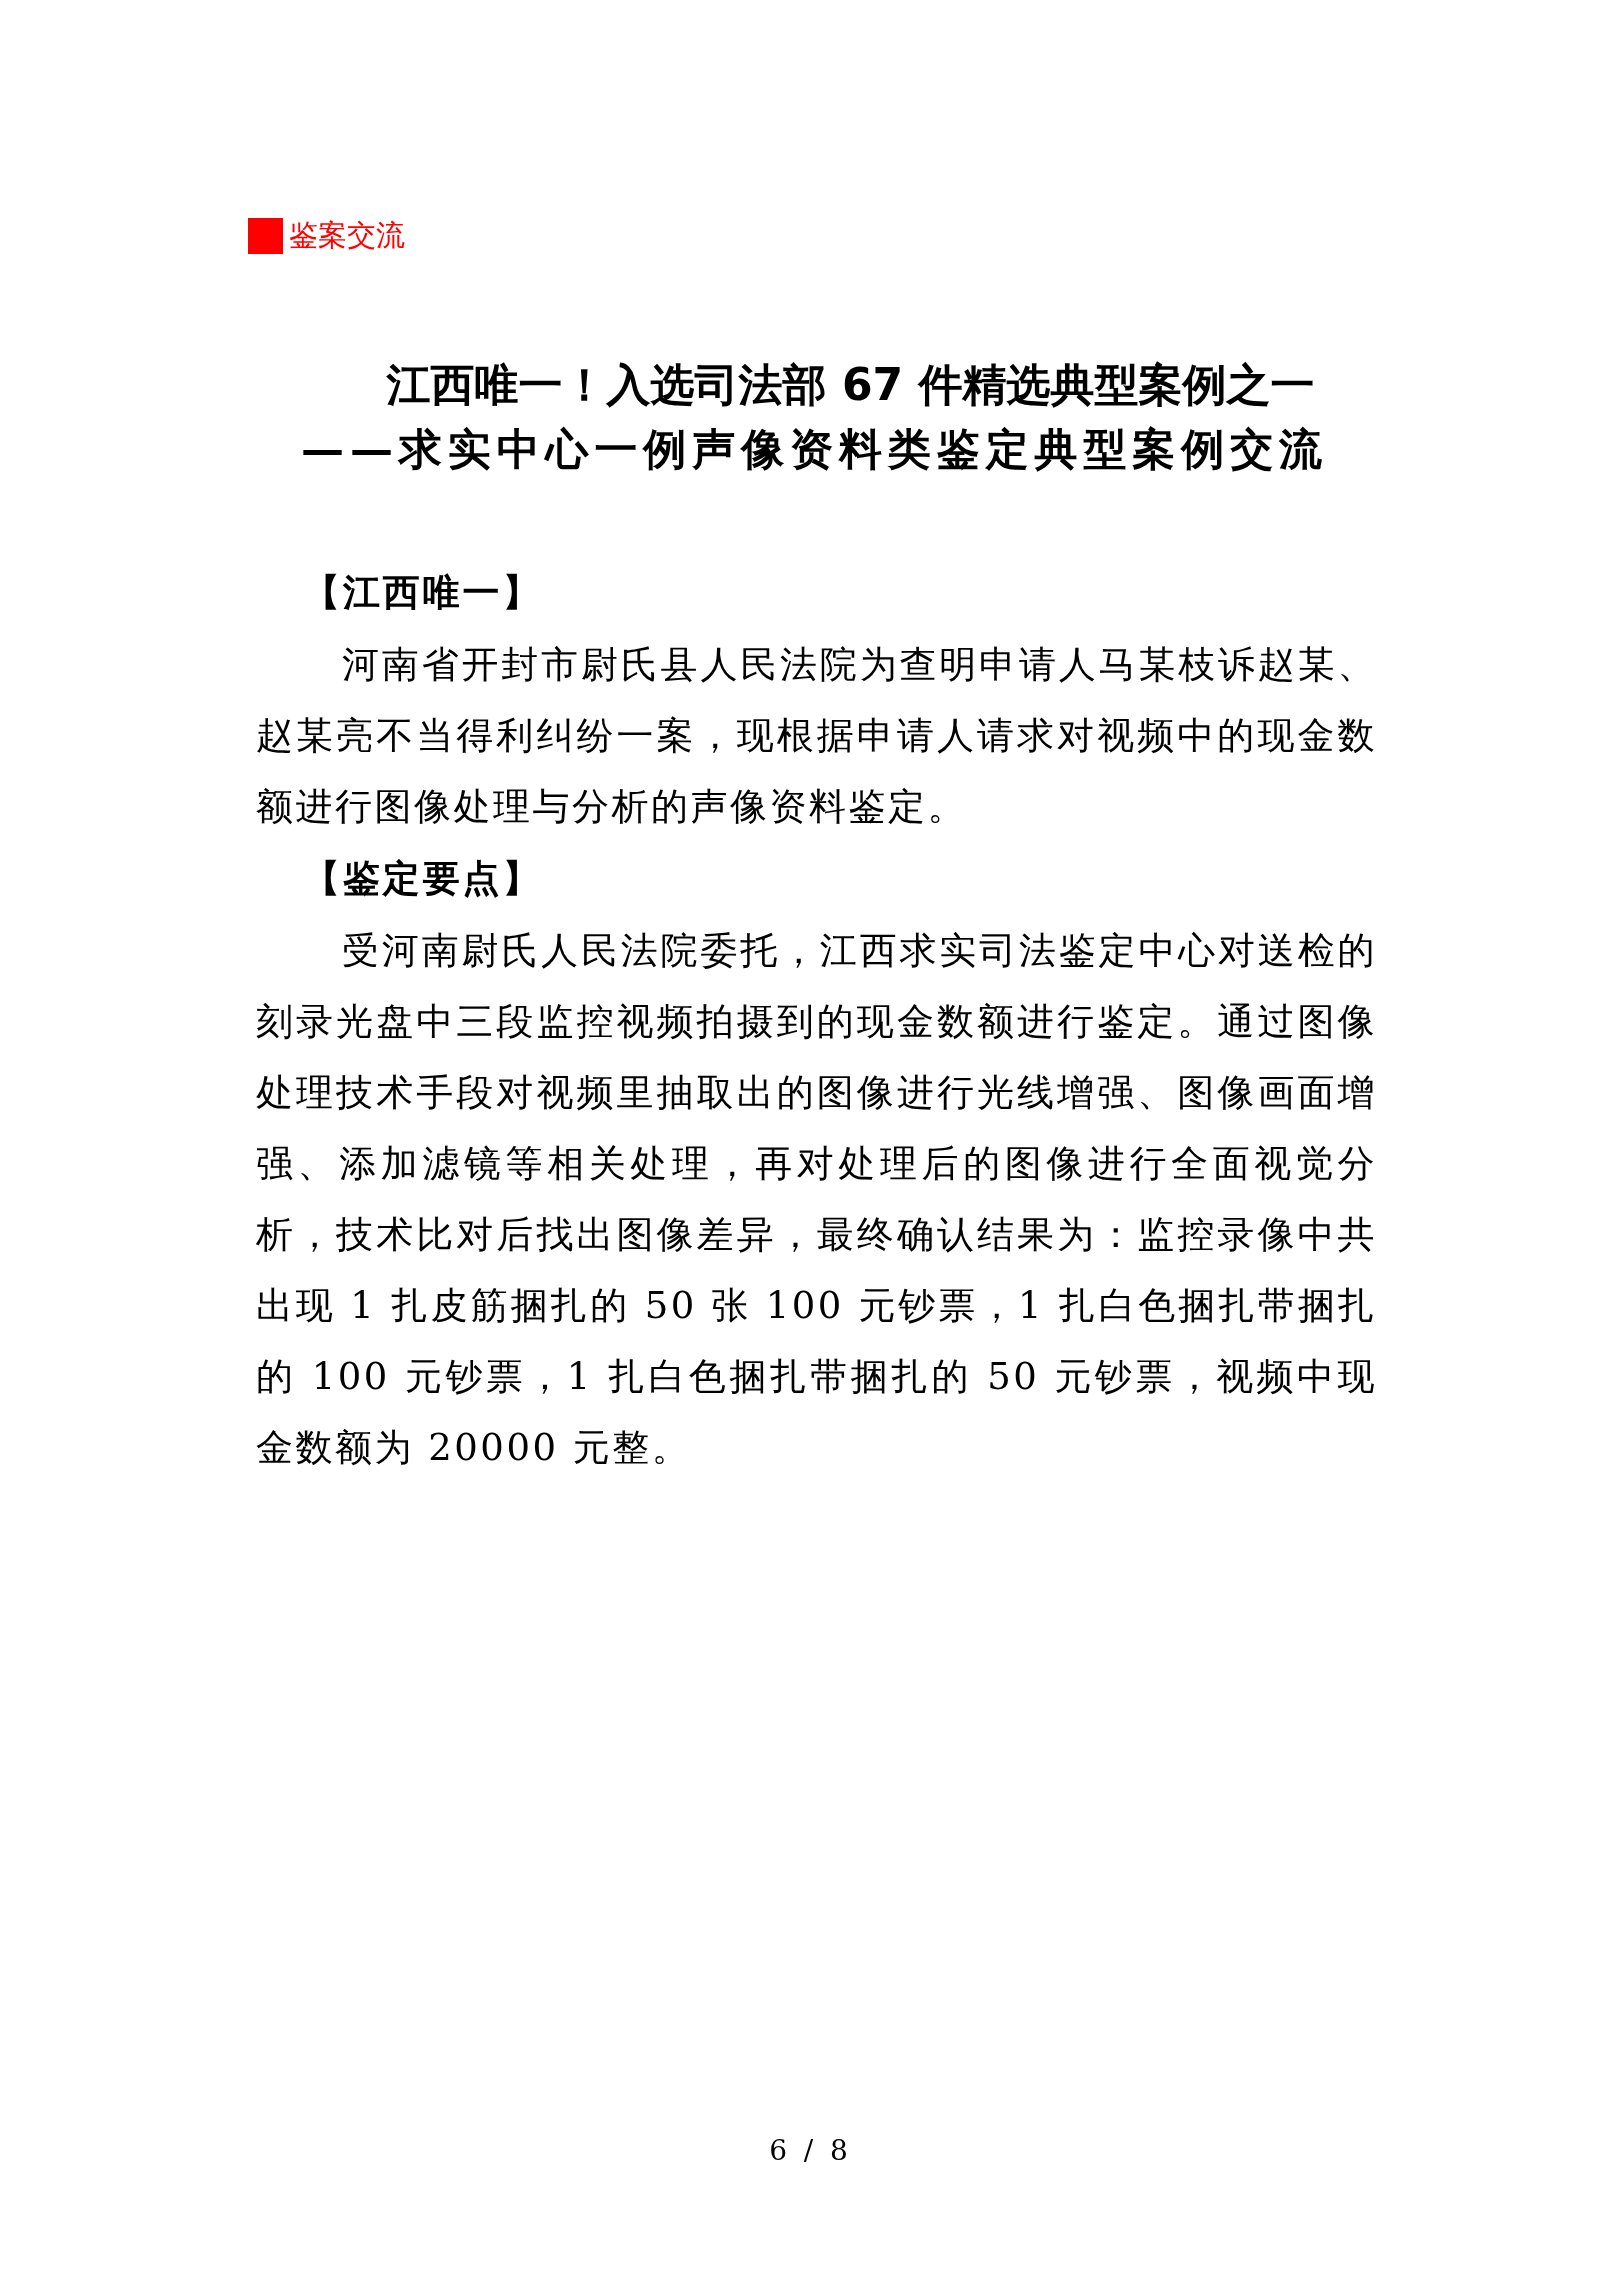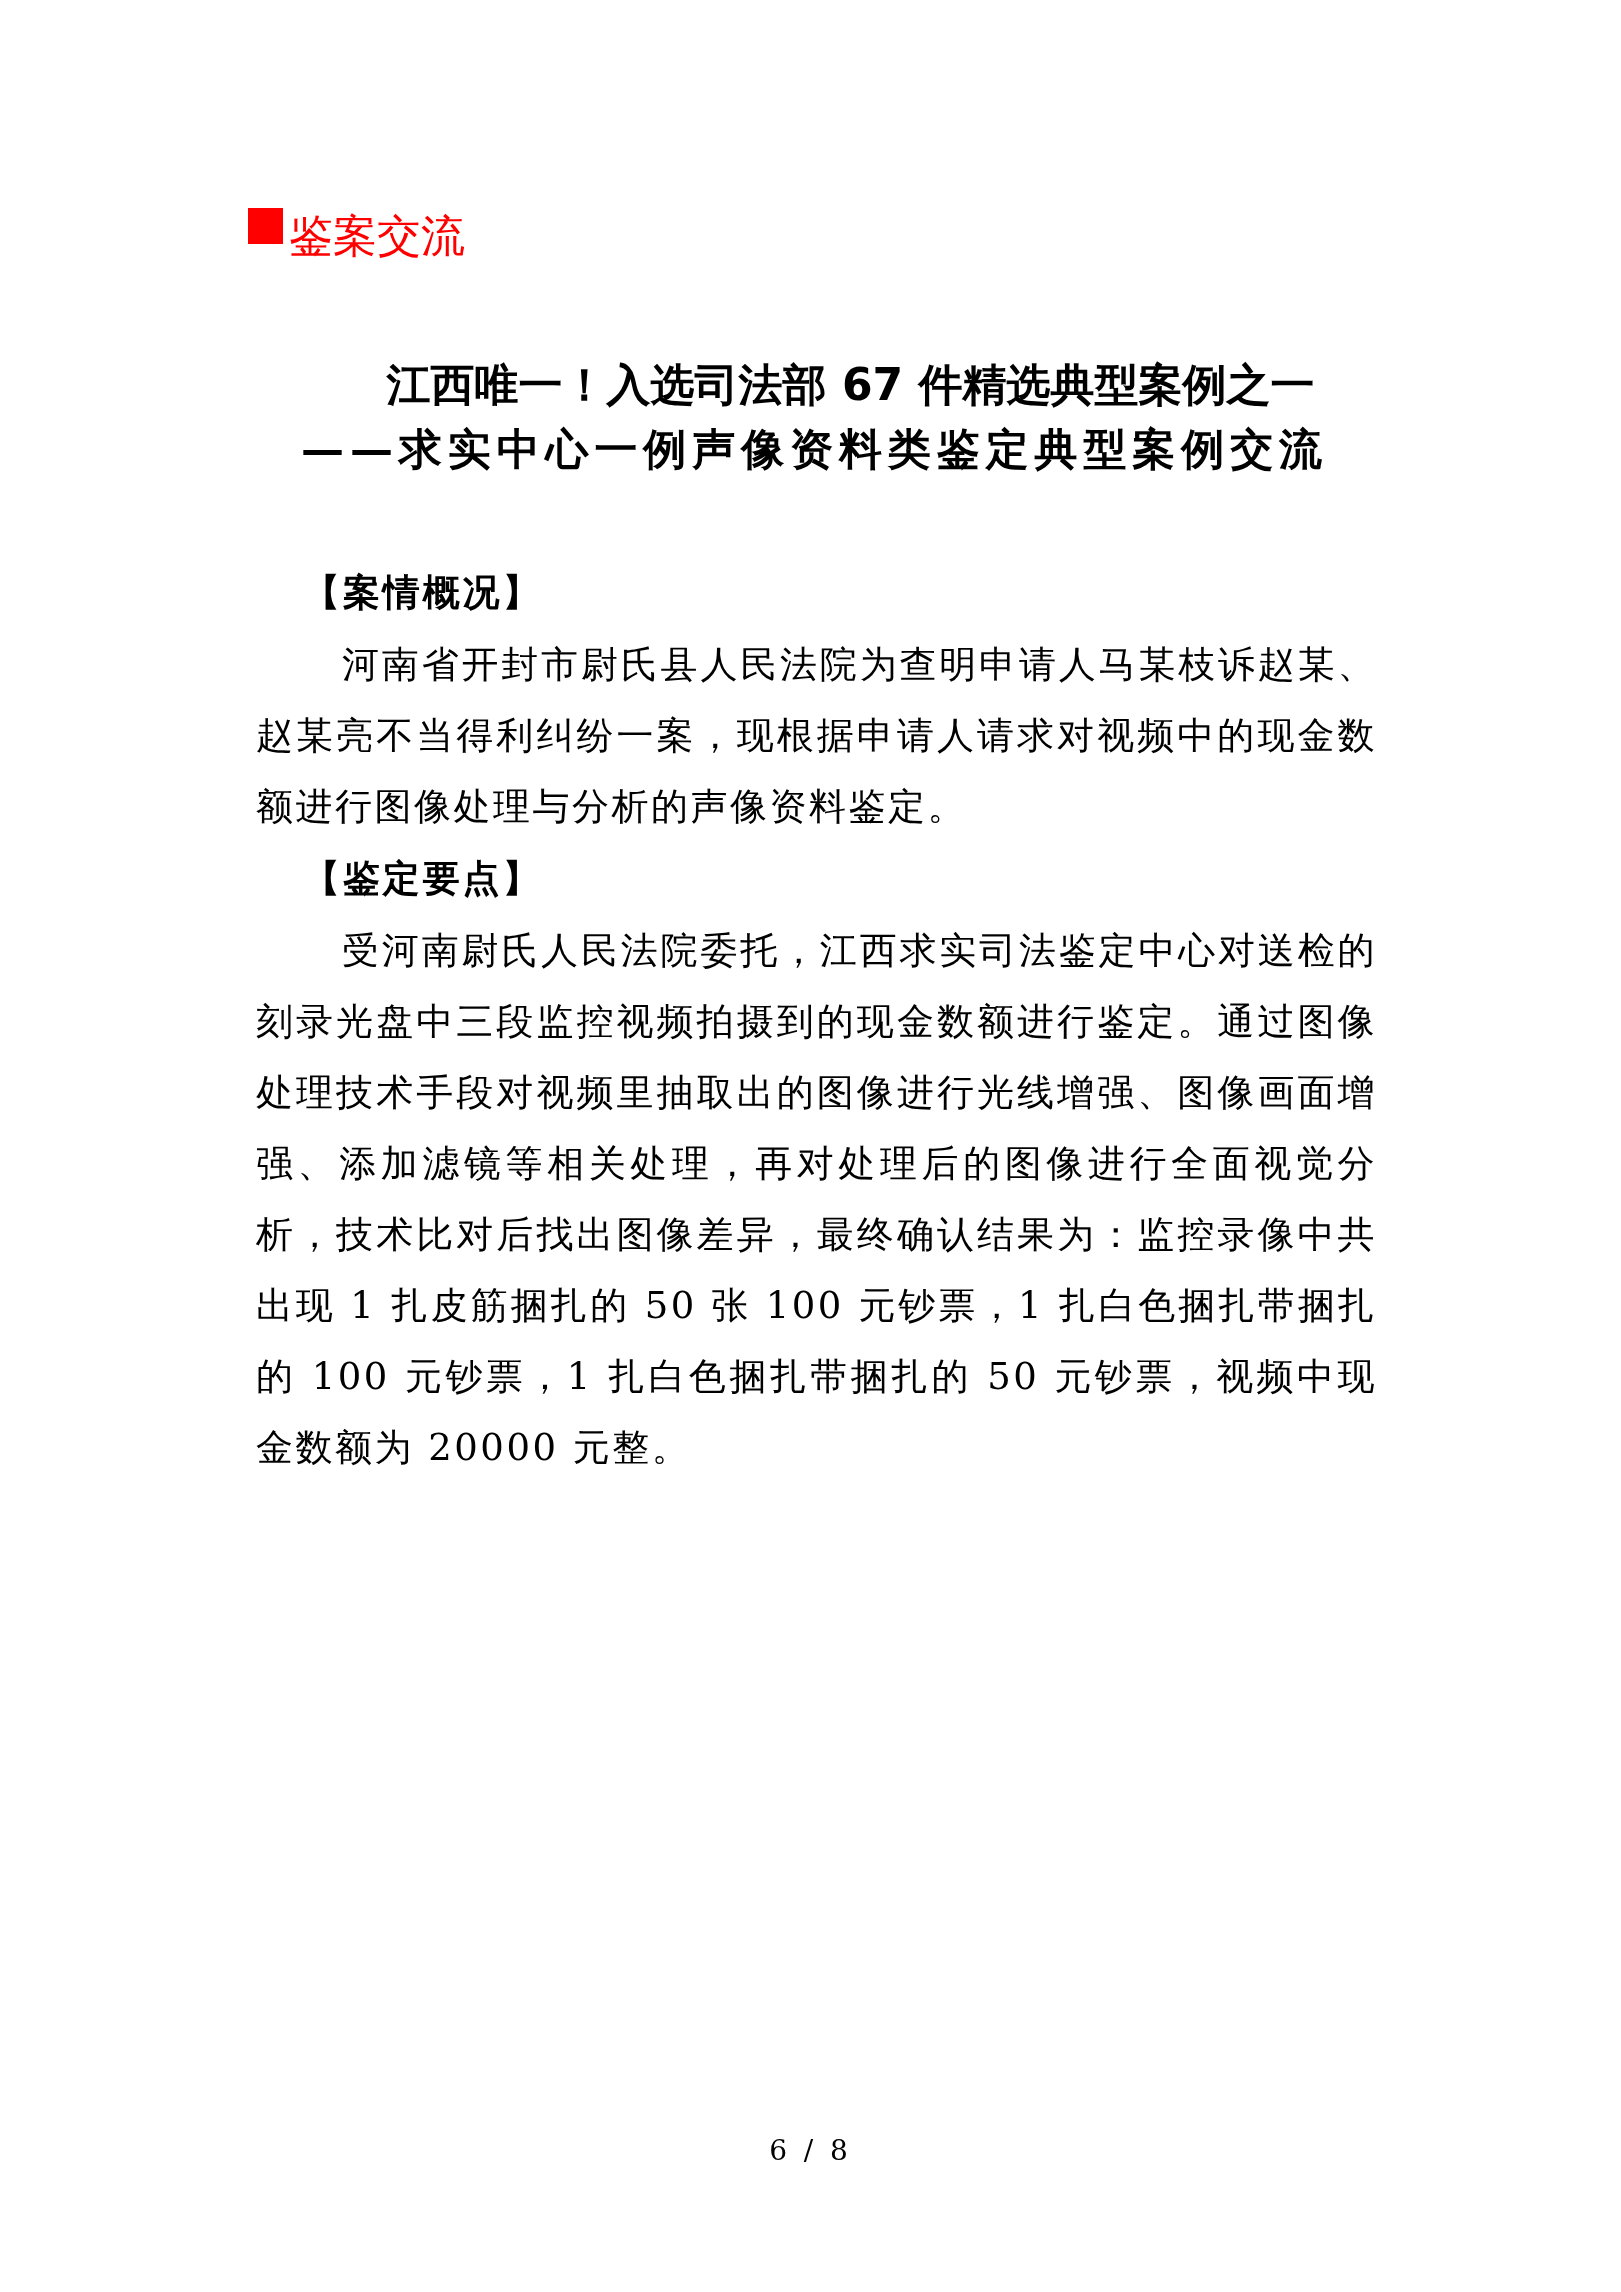--- a/index.html
+++ b/index.html
@@ -14,24 +14,24 @@
       overflow: hidden;
       font-family: "DejaVu Serif", "Liberation Serif", serif;
       color: #000;
     }
     .section-tag {
       position: absolute;
       left: 248px;
       top: 208px;
       height: 55px;
       display: flex;
-      align-items: flex-start;
+      align-items: center;
       color: #ff0000;
       font-family: "DejaVu Sans", "Liberation Sans", sans-serif;
-      font-size: 44px;
+      font-size: 29px;
       line-height: 55px;
     }
     .section-tag .square {
       display: inline-block;
       width: 35px;
       height: 36px;
       background: #ff0000;
       margin-right: 5.9px;
     }
     .title-block {
@@ -98,21 +98,21 @@
 
 <div class="section-tag">
   <span class="square"></span>
   <span>鉴案交流</span>
 </div>
 
 <div class="title-block title-main">江西唯一！入选司法部 67 件精选典型案例之一</div>
 <div class="title-block title-sub">——求实中心一例声像资料类鉴定典型案例交流</div>
 
 <div class="content">
-  <div class="heading">【案情概况】</div>
+  <div class="heading">【江西唯一】</div>
   <p class="para">河南省开封市尉氏县人民法院为查明申请人马某枝诉赵某、赵某亮不当得利纠纷一案，现根据申请人请求对视频中的现金数额进行图像处理与分析的声像资料鉴定。</p>
 
   <div class="heading">【鉴定要点】</div>
   <p class="para">受河南尉氏人民法院委托，江西求实司法鉴定中心对送检的刻录光盘中三段监控视频拍摄到的现金数额进行鉴定。通过图像处理技术手段对视频里抽取出的图像进行光线增强、图像画面增强、添加滤镜等相关处理，再对处理后的图像进行全面视觉分析，技术比对后找出图像差异，最终确认结果为：监控录像中共出现 1 扎皮筋捆扎的 50 张 100 元钞票，1 扎白色捆扎带捆扎的 100 元钞票，1 扎白色捆扎带捆扎的 50 元钞票，视频中现金数额为 20000 元整。</p>
 
 </div>
 
 <div class="page-number">6 / 8</div>
 
 

